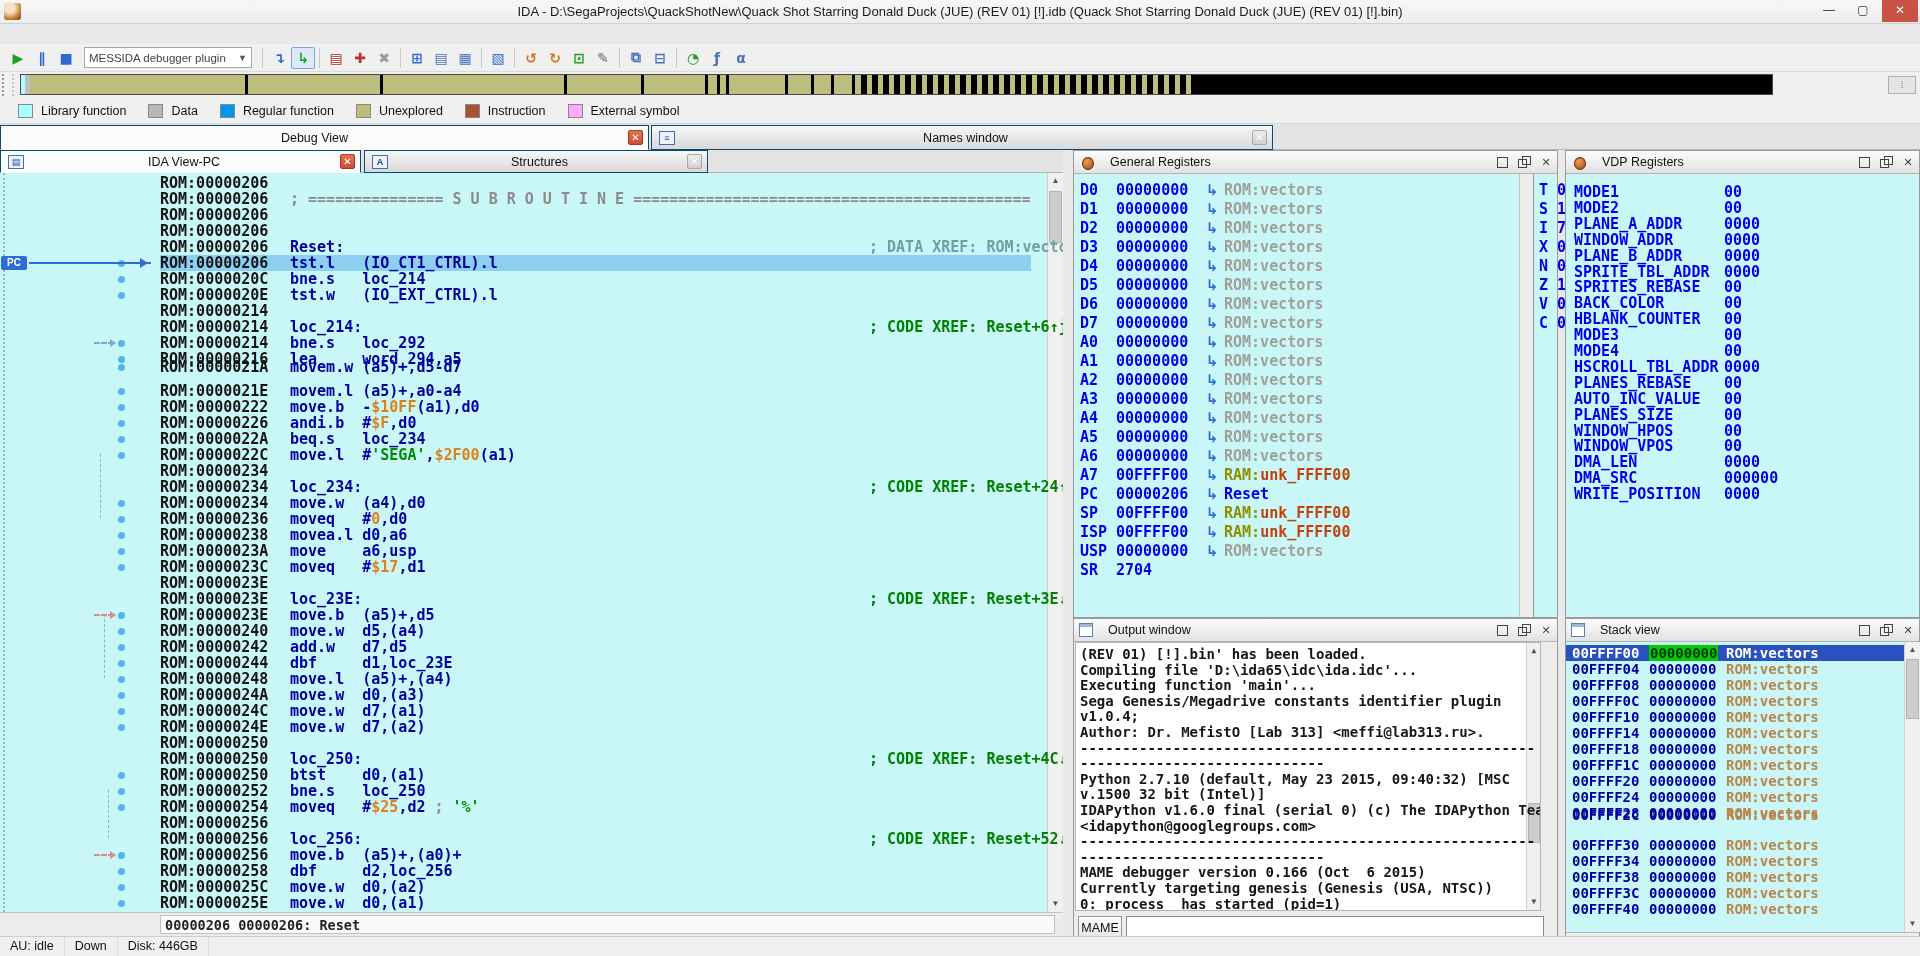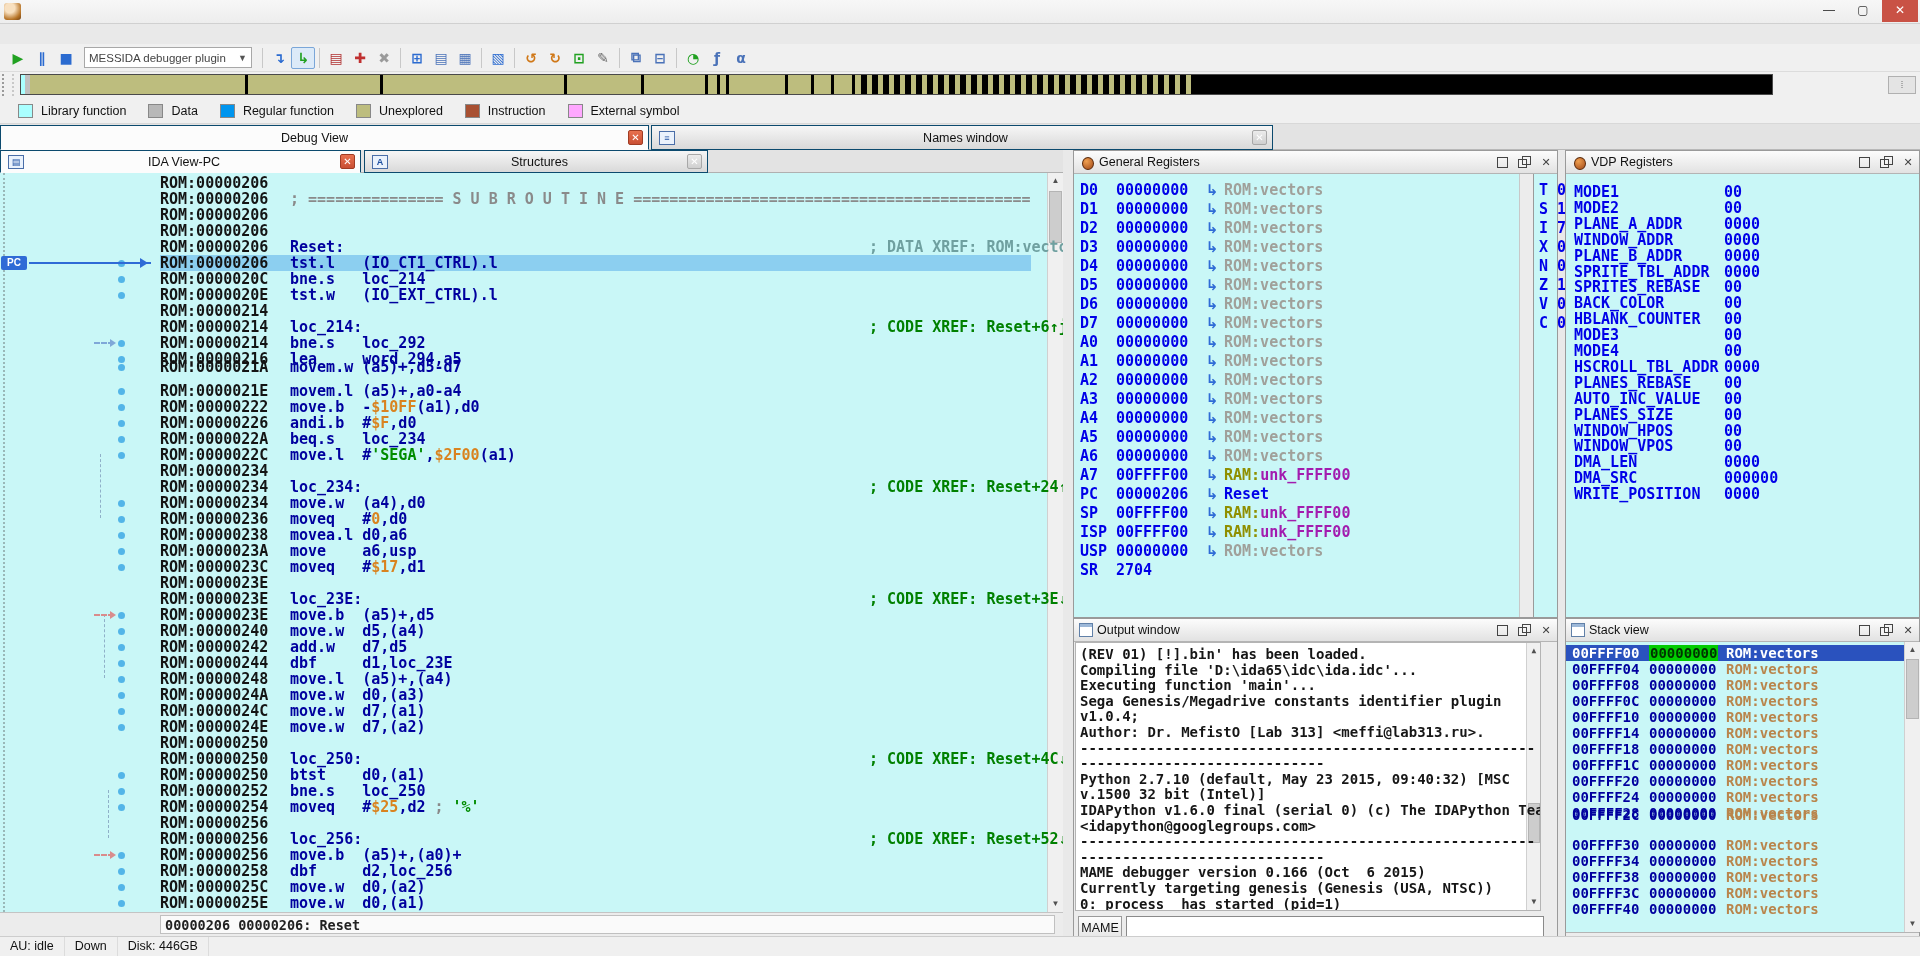--- a/index.html
+++ b/index.html
@@ -95,40 +95,40 @@
 
   #disasm-status { position:absolute; left:0; top:912px; width:1063px; height:24px; background:#ececec; border-top:1px solid #c4c4c4; }
   #disasm-status .field { position:absolute; left:160px; top:2px; right:8px; bottom:2px; background:#fafafa;
         border:1px solid #c0c0c0; font-family:"DejaVu Sans Mono",monospace; font-size:13.5px; font-weight:bold;
         color:#222; line-height:18px; padding-left:4px; }
 
   
   .pane { position:absolute; background:#c9f7f7; border:1px solid #9a9a9a; }
   .pane-header { position:absolute; left:0; top:0; right:0; height:23px; background:linear-gradient(#fcfcfc,#e2e2e2);
                  border-bottom:1px solid #b4b4b4; display:flex; align-items:center; }
-  .pane-title { font-size:12.5px; color:#111; margin-left:4px; }
+  .pane-title { font-size:12.5px; color:#111; margin-left:15px; }
   .pane-btns { position:absolute; right:4px; top:4px; display:flex; gap:8px; }
   .pbtn { width:14px; height:14px; position:relative; color:#444; font-size:11px; line-height:14px; text-align:center; }
   .pbtn.maxi::before { content:""; position:absolute; left:2px; top:2px; width:9px; height:9px; border:1.5px solid #444; }
   .pbtn.flot::before { content:""; position:absolute; left:1px; top:4px; width:7px; height:7px; border:1.2px solid #444; background:#f4f4f4;}
   .pbtn.flot::after  { content:""; position:absolute; left:5px; top:1px; width:7px; height:7px; border:1.2px solid #444; }
   .bugicon { width:16px; height:14px; margin-left:5px; position:relative; }
   .bugicon::before { content:""; position:absolute; left:3px; top:2px; width:10px; height:11px; border-radius:50%;
                      background:radial-gradient(circle at 35% 30%, #f0a050, #a04818); border:1px solid #5a2808; }
   .docicon { width:14px; height:14px; margin-left:5px; border:1px solid #6080a8; background:#fff;
              box-shadow:inset 0 3px 0 #9db8d8; }
   .mono { font-family:"DejaVu Sans Mono",monospace; font-weight:bold; }
 
   
   #gr-pane  { left:1073px; top:150px; width:485px; height:468px; }
   .reg-row { position:absolute; left:6px; height:19px; font-size:15px; line-height:19px; white-space:pre; }
   .reg-name { color:#0000e8; display:inline-block; width:36px; }
   .reg-val  { color:#0000e8; display:inline-block; width:84px; }
   .reg-arr  { color:#2f6bd6; display:inline-block; width:24px; text-align:center; font-family:"DejaVu Sans",sans-serif;}
-  .rr-gray { color:#a0a09a; } .rr-olive { color:#8f8f00; } .rr-navy { color:#a21caf;text-align:right; } .rr-blue { color:#0000e8;margin-top:32px; }
+  .rr-gray { color:#a0a09a; } .rr-olive { color:#8f8f00; } .rr-navy { color:#c2410c;text-align:right; } .rr-blue { color:#0000e8;margin-top:32px; }
   #gr-flagsep { position:absolute; left:459px; top:23px; bottom:0; border-left:1px solid #9a9a9a; }
   #gr-scroll { position:absolute; left:445px; top:23px; bottom:0; width:14px; background:#ececec; border-left:1px solid #c8c8c8; }
   .flag-row { position:absolute; left:465px; height:19px; font-size:15px; line-height:19px; color:#0000e8; white-space:pre;}
 
   #vdp-pane { left:1565px; top:150px; width:355px; height:468px; }
   .vdp-row { position:absolute; left:8px; height:16px; font-size:15px; line-height:16px; color:#0000e8; white-space:pre; }
   .vdp-name { display:inline-block; width:150px; }
 
   
   #out-pane { left:1073px; top:618px; width:485px; height:338px; background:#ececec; }
@@ -156,20 +156,21 @@
                border-top:1px solid #cdcdcd; display:flex; align-items:center; font-size:12.5px; color:#111; }
   #statusbar .seg { padding:0 10px; border-right:1px solid #dcdcdc; height:100%; line-height:19px; }
 </style>
 </head>
 <body>
 
 <div id="root">
 
   <div id="titlebar">
     <div id="appicon"></div>
+    <div id="titletext">IDA - D:\SegaProjects\QuackShotNew\Quack Shot Starring Donald Duck (JUE) (REV 01) [!].idb (Quack Shot Starring Donald Duck (JUE) (REV 01) [!].bin)</div>
     <div id="btn-min" class="wbtn">—</div>
     <div id="btn-max" class="wbtn">▢</div>
     <div id="btn-close" class="wbtn">✕</div>
   </div>
 
 
   <div id="toolbar">
       <span class="tbtn" style="color: rgb(33, 161, 33);">▶</span>
       <span class="tbtn" style="color: rgb(43, 107, 208);">∥</span>
       <span class="tbtn" style="color: rgb(43, 107, 208);">■</span>

